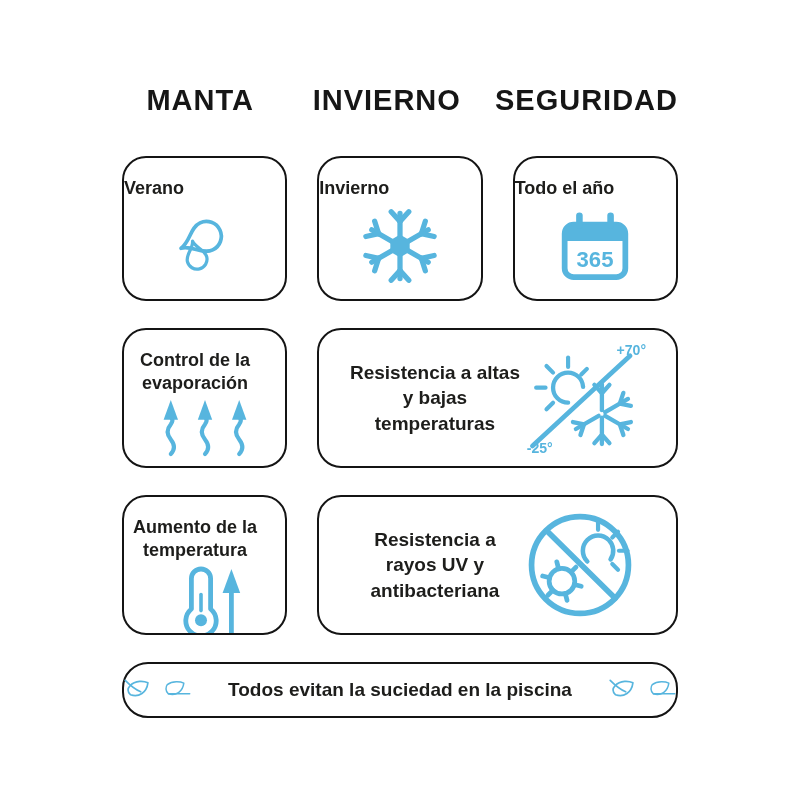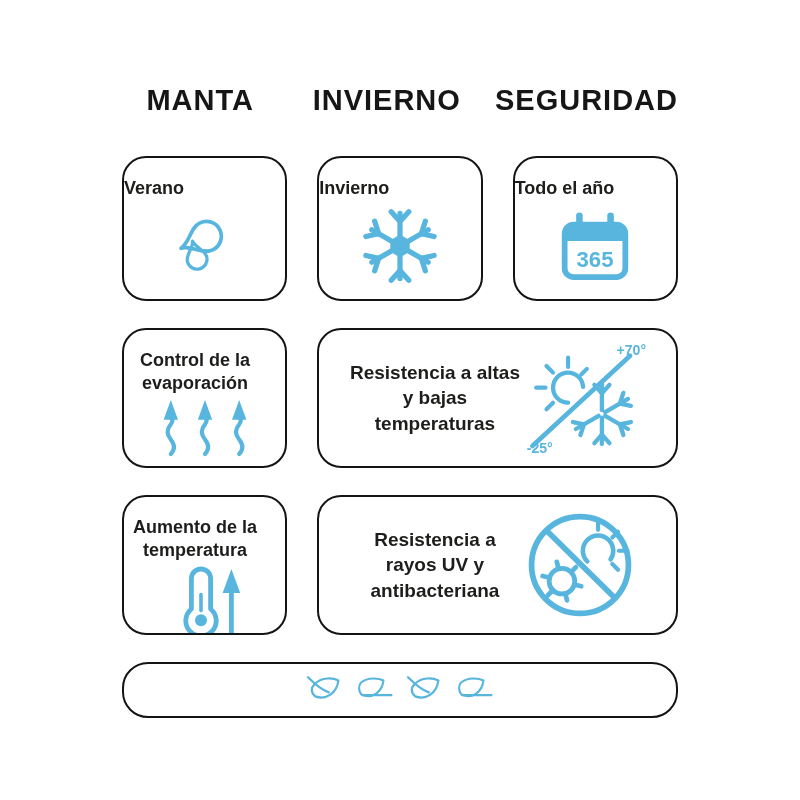--- a/index.html
+++ b/index.html
@@ -200,20 +200,21 @@
             <path d="M10,13 C19,3 34,5 40,8 C38,24 25,33 11,28 C5,23 6,17 10,13 Z"></path>
             <path d="M2,4 C9,11 17,19 28,23"></path>
           </g>
         </svg>
         <svg width="38" height="32" viewBox="0 0 52 40">
           <g class="stroke" stroke-width="2.8">
             <path d="M8,10 C18,2 33,4 39,7 C37,23 24,32 10,27 C4,22 5,14 8,10 Z"></path>
             <path d="M10,27 C22,27 34,27 50,27"></path>
           </g>
         </svg>
+        <span class="banner-text">Todos evitan la suciedad en la piscina</span>
         <svg width="36" height="32" viewBox="0 0 44 40">
           <g class="stroke" stroke-width="2.8">
             <path d="M10,13 C19,3 34,5 40,8 C38,24 25,33 11,28 C5,23 6,17 10,13 Z"></path>
             <path d="M2,4 C9,11 17,19 28,23"></path>
           </g>
         </svg>
         <svg width="38" height="32" viewBox="0 0 52 40">
           <g class="stroke" stroke-width="2.8">
             <path d="M8,10 C18,2 33,4 39,7 C37,23 24,32 10,27 C4,22 5,14 8,10 Z"></path>
             <path d="M10,27 C22,27 34,27 50,27"></path>

